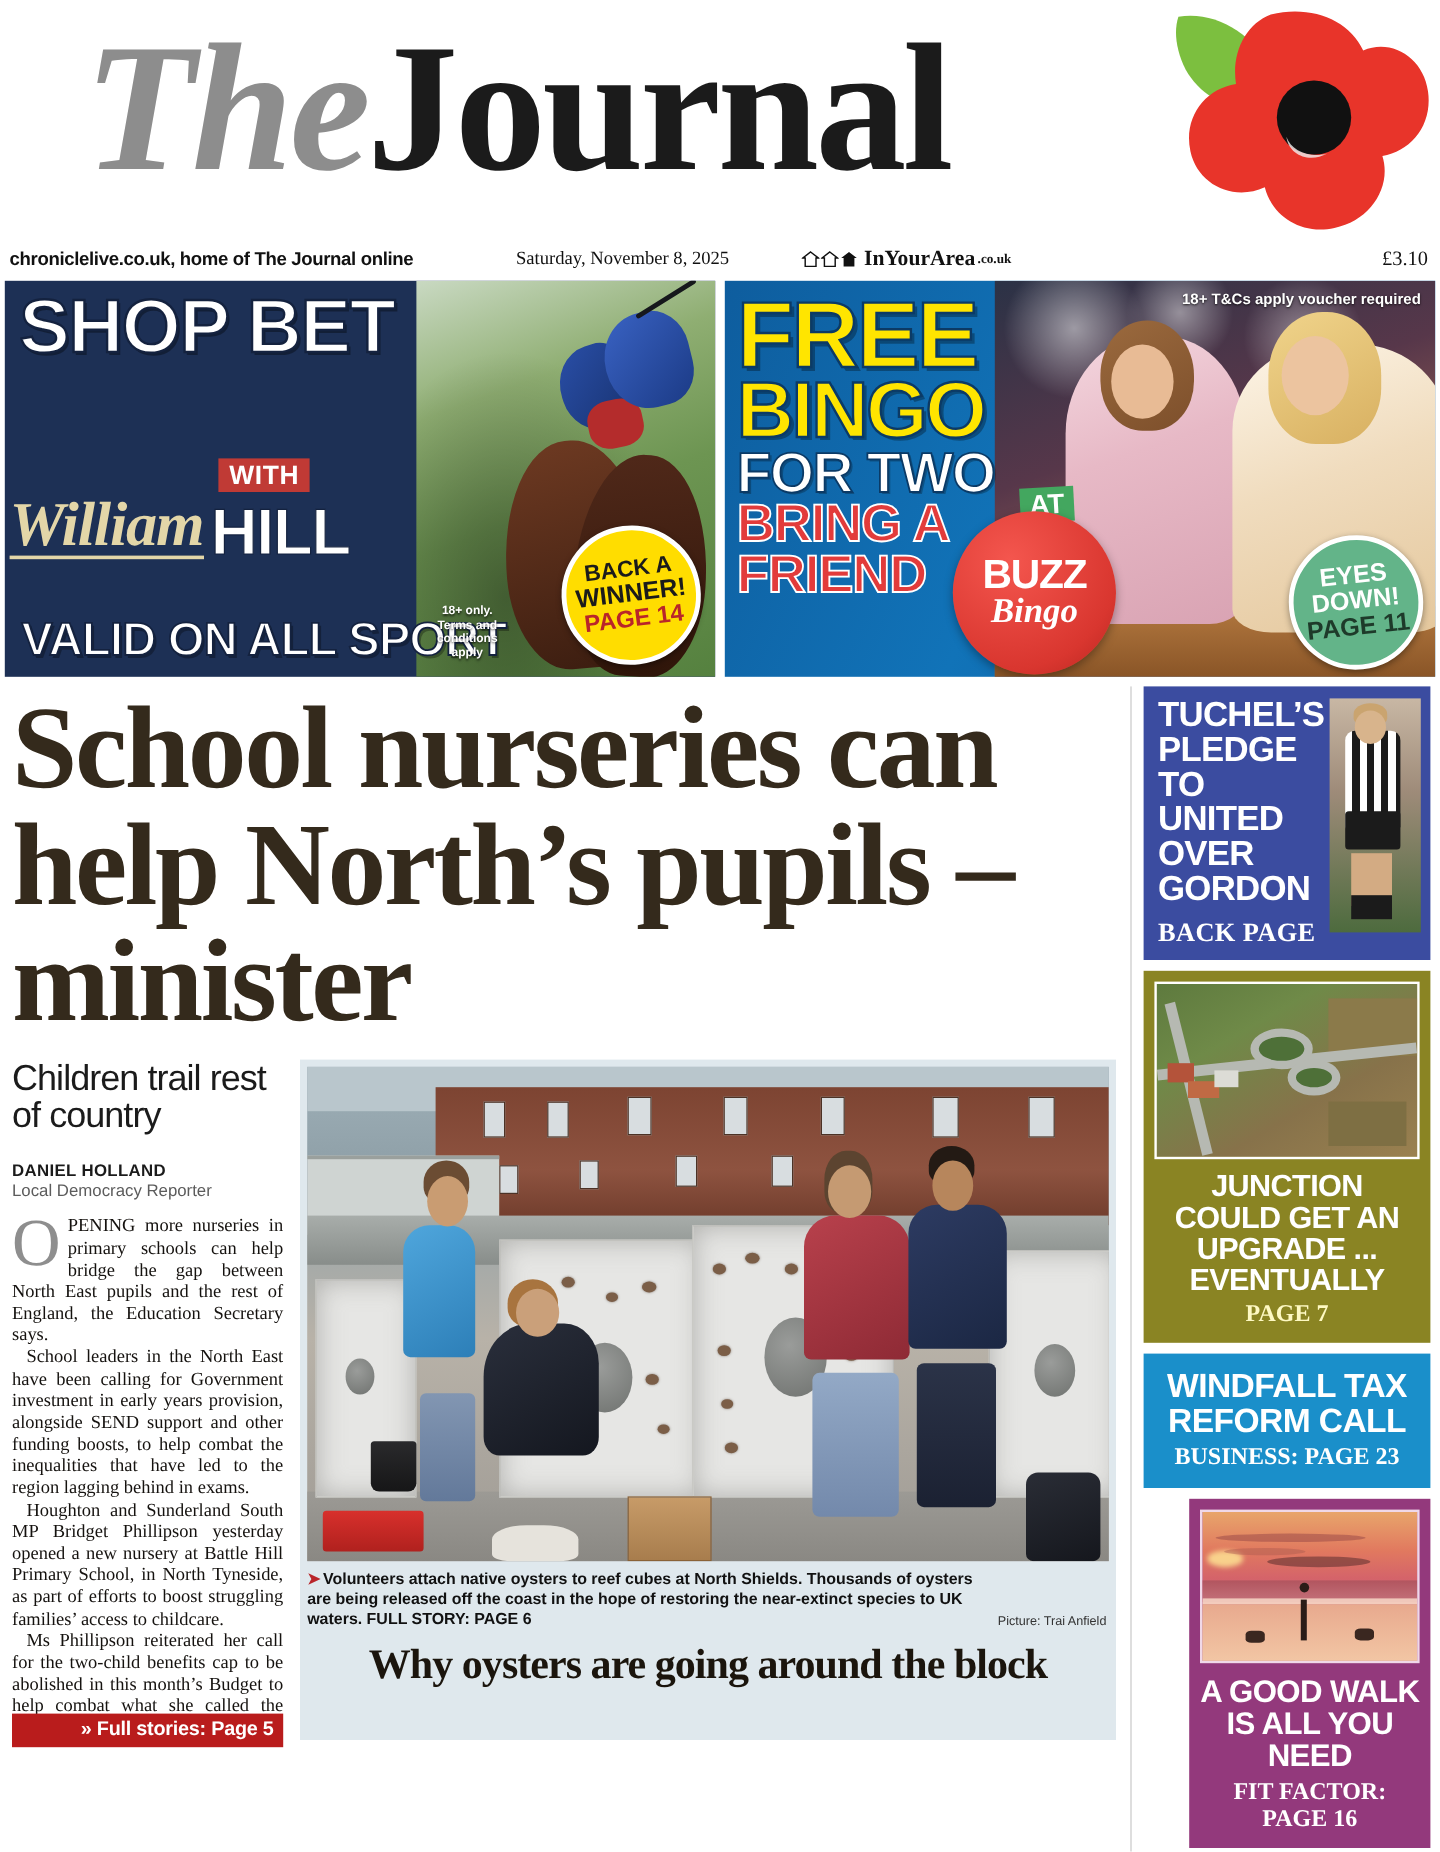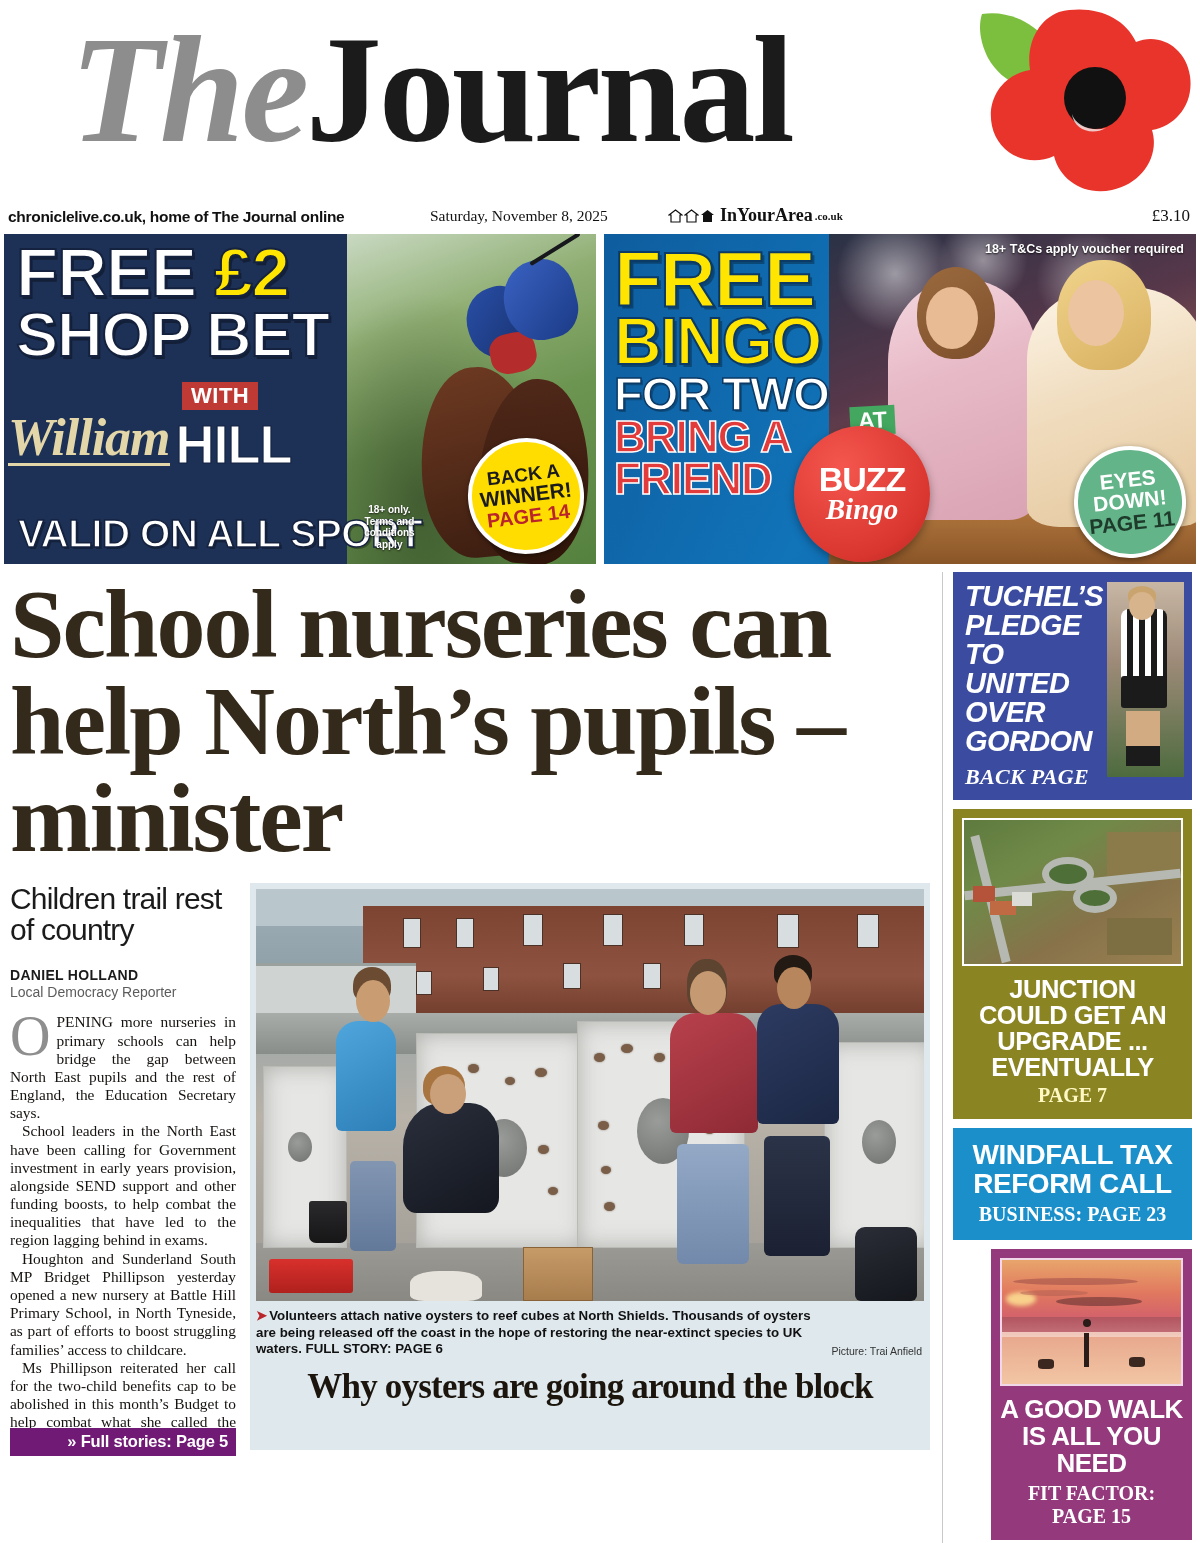--- a/index.html
+++ b/index.html
@@ -279,21 +279,21 @@
   }
   .body-text p { text-indent: 12px; }
   .body-text p:first-child { text-indent: 0; }
   .dropcap {
     float: left; font-family: "Liberation Serif", serif;
     font-size: 56px; line-height: .78; font-weight: 400;
     color: #8e8e8e; padding: 2px 6px 0 0;
   }
   .fullstories {
     position: absolute; left: 6px; bottom: -6px; width: 226px;
-    background: #701a75; color: #fff;
+    background: #b91c1c; color: #fff;
     font-size: 16.5px; font-weight: 700; text-align: right;
     padding: 4px 8px 5px 8px; letter-spacing: -0.2px;
   }
 
   .photo-col { flex: 1; background: #dfe8ed; padding: 6px; position: relative; }
   .photo {
     width: 100%; height: 412px; position: relative; overflow: hidden;
     background: linear-gradient(180deg,#9fb0b8 0%,#8fa0a8 20%,#b8b2a8 55%,#9e9a94 100%);
   }
   .ph-sky { position:absolute; left:0; top:0; width:100%; height:9%; background:#b9c6cc; }
@@ -379,21 +379,21 @@
     font-family: "Liberation Serif", serif;
     font-size: 35px; font-weight: 700; color: #1b150d;
     text-align: center; letter-spacing: -0.8px;
   }
 
   
   .panel { position: relative; }
   .p-tuchel {
     background: #3b4ca0; height: 228px; display: flex; padding: 10px 8px 8px 12px;
   }
-  .p-tuchel .tx { flex: 1; font-style: italic; }
+  .p-tuchel .tx { flex: 1; }
   .p-tuchel .tl {
     font-size: 29px; font-weight: 900; color: #fff;
     line-height: 1.0; letter-spacing: -0.6px;
   }
   .p-tuchel .bp {
     font-family: "Liberation Serif", serif;
     font-size: 22px; font-weight: 700; color: #fff;
     margin-top: 8px; letter-spacing: .3px;
   }
   .tuchel-img {
@@ -520,21 +520,20 @@
   <div class="ad ad-wh">
     <div class="wh-photo">
       <div class="wh-horse1"></div>
       <div class="wh-horse2"></div>
       <div class="wh-jock1"></div>
       <div class="wh-jock1b"></div>
       <div class="wh-jock2"></div>
       <div class="wh-whip"></div>
     </div>
     <div class="wh-text">
-      <div class="wh-l1"><span>FREE </span><span class="pound">£2</span></div>
       <div class="wh-l2">SHOP BET</div>
     </div>
     <div class="wh-with">WITH</div>
     <div class="wh-brandrow">
       <span class="wh-william">William</span>
       <span class="wh-hill">HILL</span>
     </div>
     <div class="wh-valid">VALID ON ALL SPORT</div>
     <div class="wh-terms">18+ only. Terms and conditions apply</div>
     <div class="wh-badge">
@@ -726,17 +725,17 @@
         <div class="wk-cloud2"></div>
         <div class="wk-sea"></div>
         <div class="wk-surf"></div>
         <div class="wk-sand"></div>
         <div class="wk-walker"></div>
         <div class="wk-walkerhead"></div>
         <div class="wk-dog1"></div>
         <div class="wk-dog2"></div>
       </div>
       <div class="kl">A GOOD WALK IS ALL YOU NEED</div>
-      <div class="kp">FIT FACTOR: PAGE 15</div>
+      <div class="kp">FIT FACTOR: PAGE 16</div>
     </div>
 
   </div>
 </div>
 
 </body></html>

